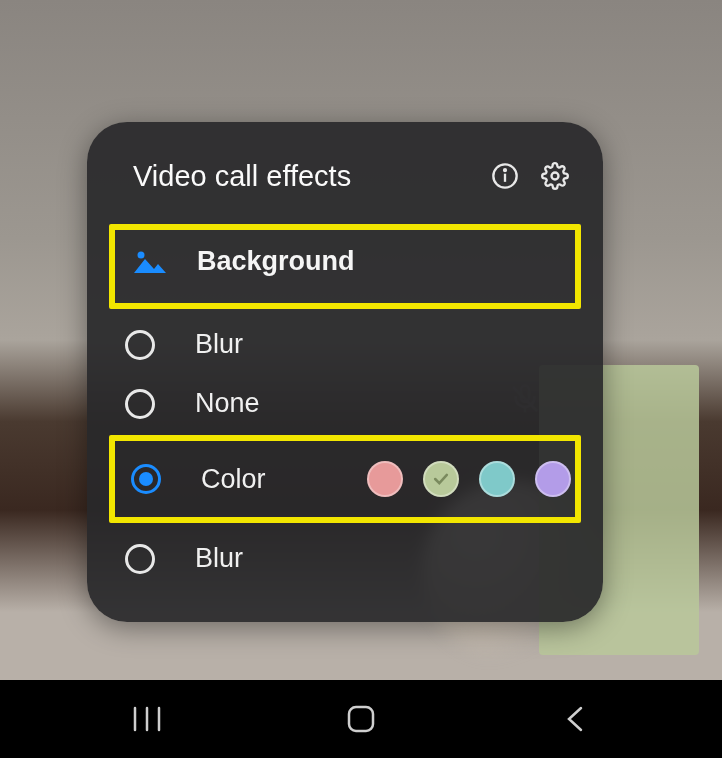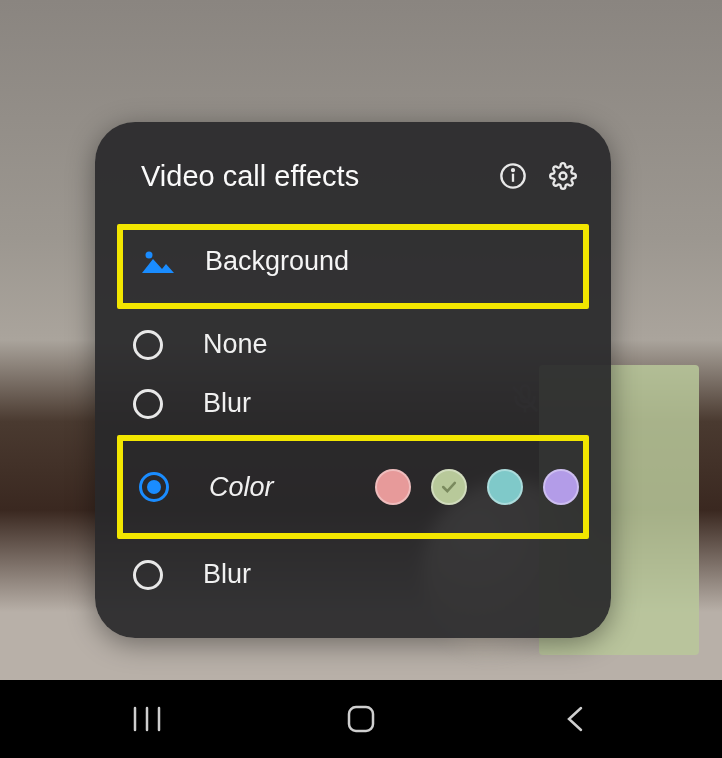--- a/index.html
+++ b/index.html
@@ -46,21 +46,21 @@
   width: 48px;
   height: 48px;
   display: flex;
   align-items: center;
   justify-content: center;
   opacity: 0.45;
 }
 .mic-mute svg { width: 32px; height: 32px; }
 .panel {
   position: absolute;
-  left: 95px;
+  left: 87px;
   top: 122px;
   width: 516px;
   background: rgba(40,40,42,0.92);
   border-radius: 40px;
   padding: 34px 22px 34px 22px;
   box-shadow: 0 6px 28px rgba(0,0,0,0.4);
 }
 .panel-header {
   display: flex;
   align-items: center;
@@ -92,20 +92,21 @@
 .section-icon {
   width: 40px;
   display: flex;
   justify-content: center;
 }
 .section-icon svg { width: 34px; height: 26px; }
 .section-label {
   color: #f5f5f5;
   font-size: 27px;
   margin-left: 28px;
+  font-weight: bold;
 }
 .option-row {
   display: flex;
   align-items: center;
   padding: 14px 8px 14px 10px;
 }
 .option-row.with-swatches { padding-right: 0; }
 .radio {
   width: 30px;
   height: 30px;
@@ -145,21 +146,21 @@
   display: flex;
   align-items: center;
   justify-content: center;
 }
 .swatch.checked svg { width: 20px; height: 20px; }
 .highlight-box {
   border: 6px solid #f2e600;
   border-radius: 2px;
 }
 .hb1 { padding: 4px 4px; margin-bottom: 6px; }
-.hb2 { padding: 14px 0; margin: 2px 0 6px 0; font-style: italic; }
+.hb2 { padding: 6px 0; margin: 2px 0 6px 0; }
 .navbar {
   position: absolute;
   bottom: 0;
   left: 0;
   width: 722px;
   height: 78px;
   background: #000;
   display: flex;
   align-items: center;
   justify-content: space-around;
@@ -214,26 +215,26 @@
           <circle cx="9" cy="6" r="3.5" fill="#1a8cff"></circle>
           <path d="M2 24 L13 10 L22 20 L26 15 L34 24 Z" fill="#1a8cff"></path>
         </svg>
       </span>
       <span class="section-label">Background</span>
     </div>
   </div>
 
   <div class="option-row">
     <span class="radio"></span>
-    <span class="option-label">None</span>
+    <span class="option-label">Blur</span>
   </div>
 
   <div class="option-row">
     <span class="radio"></span>
-    <span class="option-label">Blur</span>
+    <span class="option-label">None</span>
   </div>
 
   <div class="highlight-box hb2">
     <div class="option-row with-swatches">
       <span class="radio selected"></span>
       <span class="option-label">Color</span>
       <div class="swatches">
         <span class="swatch" style="background:#e79a9a"></span>
         <span class="swatch checked" style="background:#b8c99a">
           <svg viewBox="0 0 24 24" fill="none" stroke="#7a8a5e" stroke-width="3" stroke-linecap="round">

